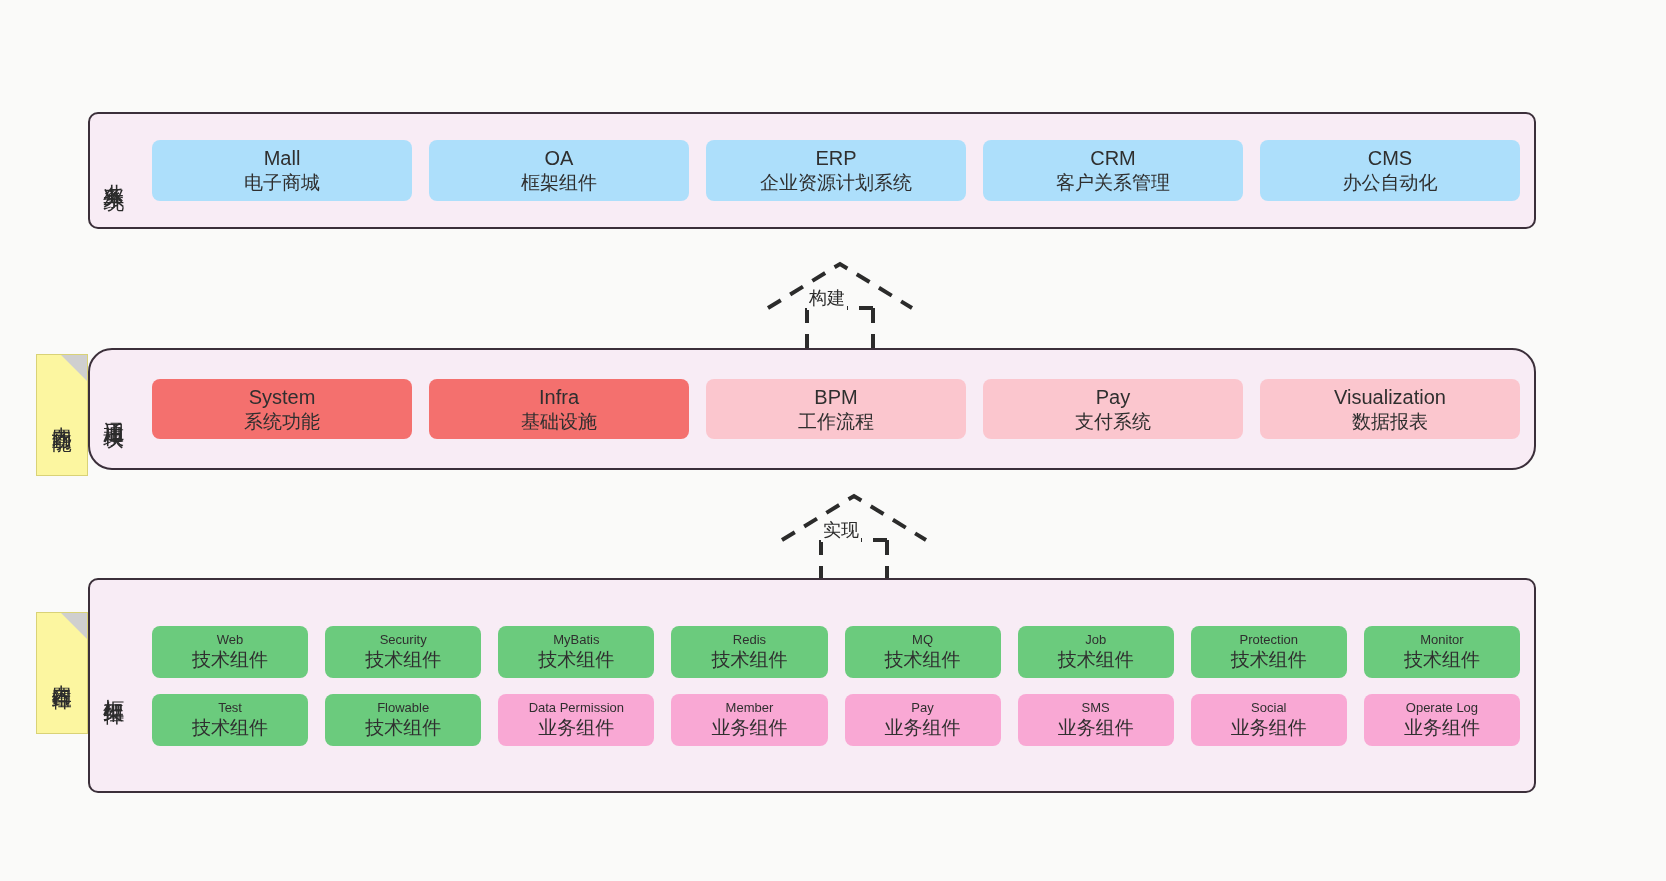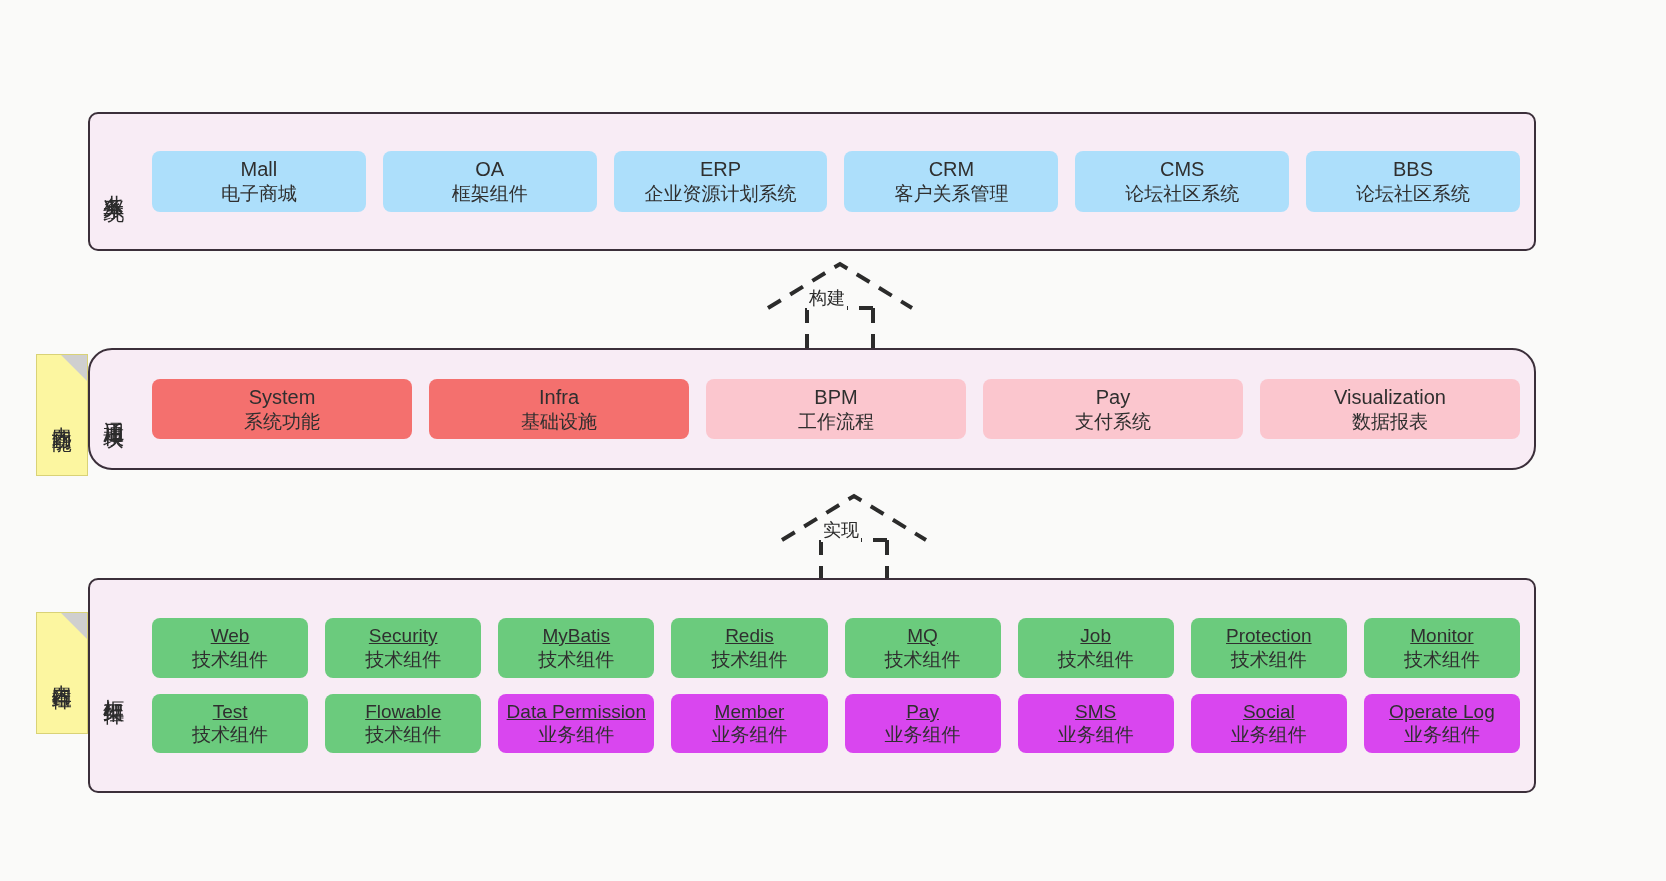--- a/index.html
+++ b/index.html
@@ -64,27 +64,27 @@
     align-items: center;
     justify-content: center;
     text-align: center;
     color: #2f2f2f;
     line-height: 1.25;
     padding: 6px 4px;
     min-width: 0;
   }
   .card .t1 { font-size: 20px; }
   .card .t2 { font-size: 19px; }
-  .card.compact .t1 { font-size: 19px; text-decoration: underline; }
+  .card.compact .t1 { font-size: 13px; }
 
   .c-blue       { background: #addffb; }
   .c-red        { background: #f4706e; }
   .c-pink       { background: #fbc6ce; }
   .c-green      { background: #6bcb7d; }
-  .c-lightgreen { background: #d946ef; }
+  .c-lightgreen { background: #f9a8d4; }
 
   
   .tag {
     position: absolute;
     background: #fcf6a0;
     border: 1px solid #d9d277;
     display: flex;
     align-items: center;
     justify-content: center;
     font-size: 20px;
@@ -117,21 +117,21 @@
     padding: 0 2px;
     white-space: nowrap;
     user-select: none;
   }
 </style>
 </head>
 <body>
 
 <div id="canvas">
 
-  <div class="layer" id="layer-business" style="left:88px; top:112px; width:1448px; height:139px;">
+  <div class="layer" id="layer-business" style="left:88px; top:112px; width:1448px; height:117px;">
     <div class="layer-title">业务系统</div>
     <div class="layer-body">
       <div class="row">
         <div class="card c-blue">
           <span class="t1">Mall</span>
           <span class="t2">电子商城</span>
         </div>
         <div class="card c-blue">
           <span class="t1">OA</span>
           <span class="t2">框架组件</span>
@@ -139,25 +139,21 @@
         <div class="card c-blue">
           <span class="t1">ERP</span>
           <span class="t2">企业资源计划系统</span>
         </div>
         <div class="card c-blue">
           <span class="t1">CRM</span>
           <span class="t2">客户关系管理</span>
         </div>
         <div class="card c-blue">
           <span class="t1">CMS</span>
-          <span class="t2">论坛社区系统</span>
-        </div>
-        <div class="card c-blue">
-          <span class="t1">BBS</span>
-          <span class="t2">论坛社区系统</span>
+          <span class="t2">办公自动化</span>
         </div>
       </div>
     </div>
   </div>
 
   <div class="arrow" style="left:760px; top:258px; width:160px; height:92px;">
     <svg width="160" height="92" viewBox="0 0 160 92" aria-hidden="true">
       <path d="M 8 50 L 80 6 L 152 50" fill="none" stroke="#2b2b2b" stroke-width="4" stroke-dasharray="15,11" stroke-linecap="butt"></path>
       <path d="M 47 50 L 47 92 M 113 50 L 113 92 M 47 50 L 113 50" fill="none" stroke="#2b2b2b" stroke-width="4" stroke-dasharray="15,11" stroke-linecap="butt"></path>
     </svg>

